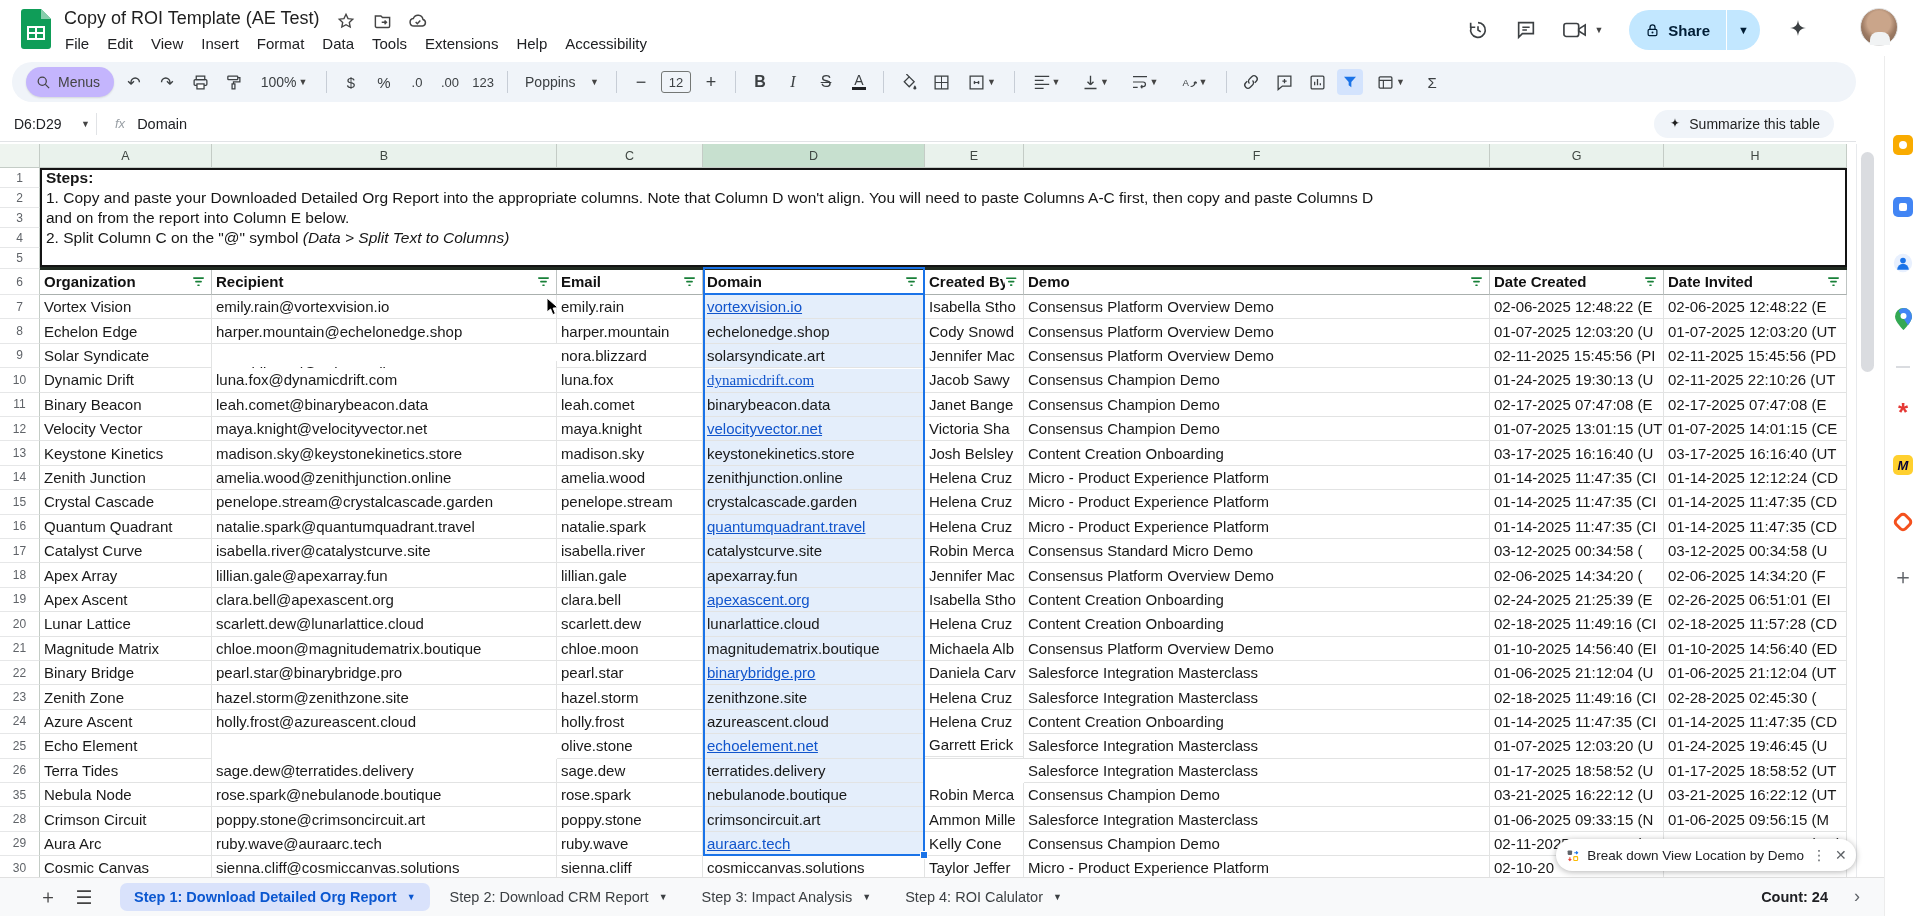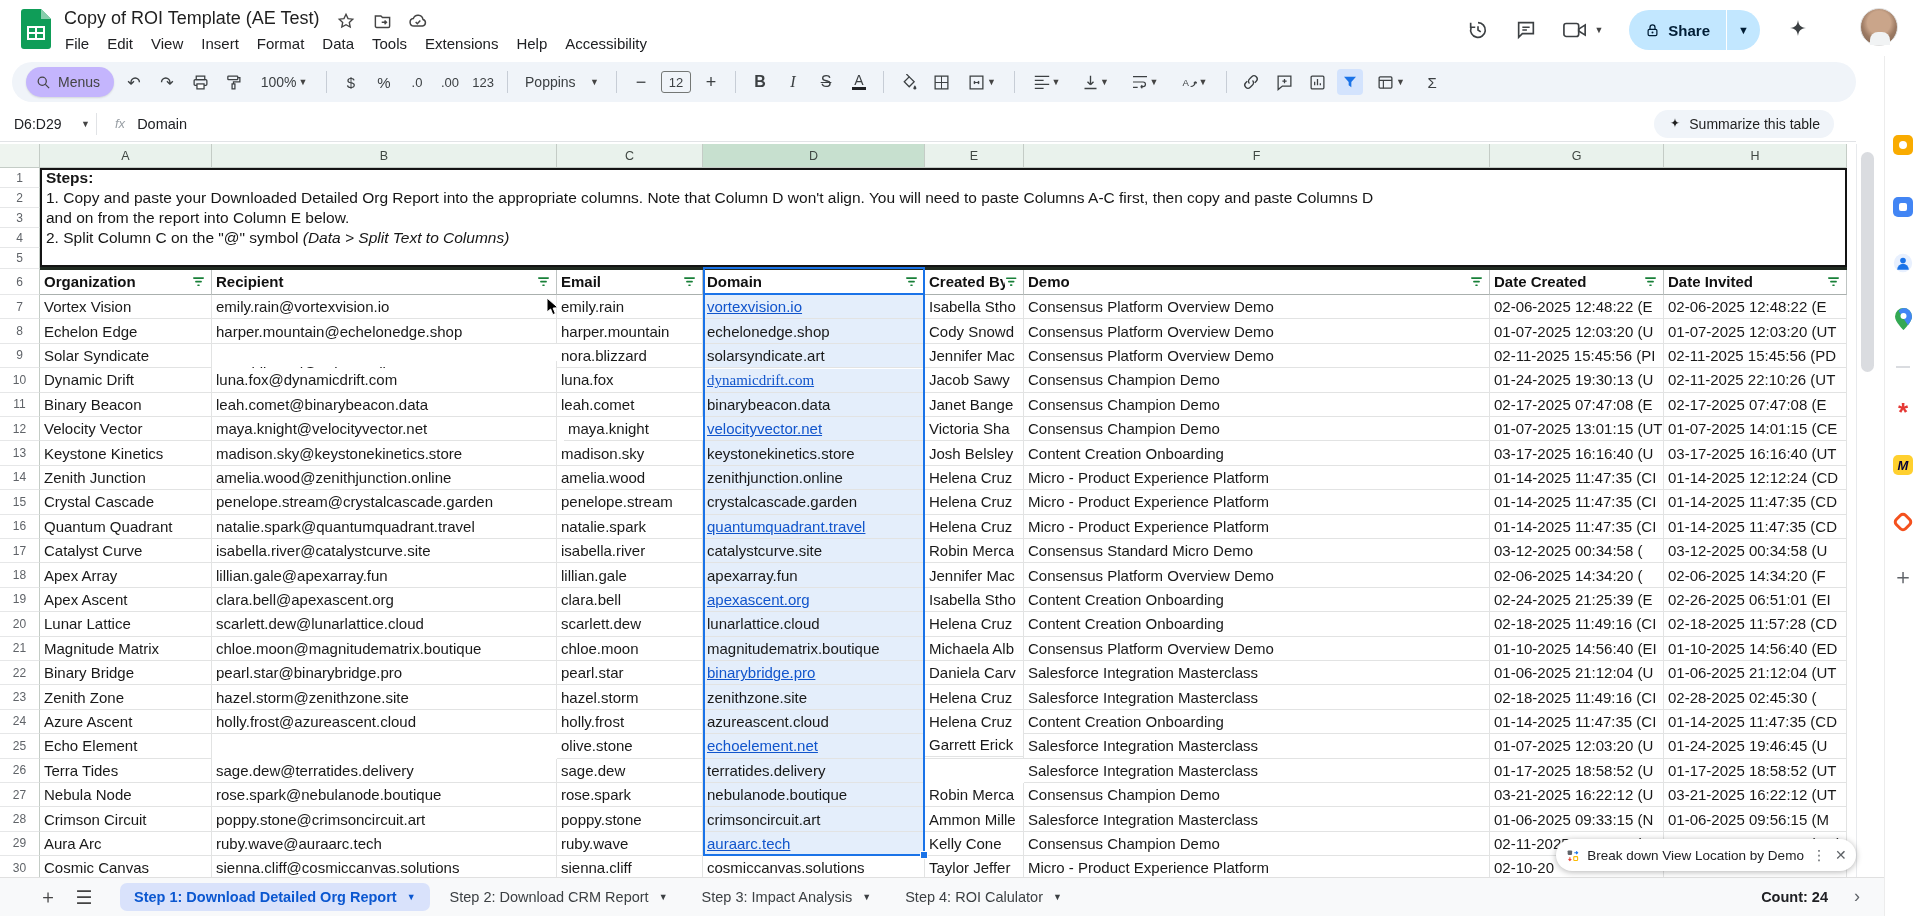--- a/index.html
+++ b/index.html
@@ -352,21 +352,21 @@
       <div class="rown" style="top: 395px; height: 24.4px;">17</div>
       <div class="rown" style="top: 419.4px; height: 24.4px;">18</div>
       <div class="rown" style="top: 443.8px; height: 24.4px;">19</div>
       <div class="rown" style="top: 468.2px; height: 24.4px;">20</div>
       <div class="rown" style="top: 492.6px; height: 24.4px;">21</div>
       <div class="rown" style="top: 517px; height: 24.4px;">22</div>
       <div class="rown" style="top: 541.4px; height: 24.4px;">23</div>
       <div class="rown" style="top: 565.8px; height: 24.4px;">24</div>
       <div class="rown" style="top: 590.2px; height: 24.4px;">25</div>
       <div class="rown" style="top: 614.6px; height: 24.4px;">26</div>
-      <div class="rown" style="top: 639px; height: 24.4px;">27</div>
+      <div class="rown" style="top: 639px; height: 24.4px;">35</div>
       <div class="rown" style="top: 663.4px; height: 24.4px;">28</div>
       <div class="rown" style="top: 687.8px; height: 24.4px;">29</div>
       <div class="rown" style="top: 712.2px; height: 24.4px;">30</div>
       <div style="left: 40px; top: 24px; width: 1807px; height: 99px; position: absolute; border: 2px solid rgb(20, 20, 20); background: rgb(255, 255, 255);"></div>
       <div class="step-line" style="top: 24px; line-height: 20px; font-weight: 700;">Steps:</div>
       <div class="step-line" style="top: 44px; line-height: 20px;">1. Copy and paste your Downloaded Detailed Org Report into the appropriate columns. Note that Column D won't align. You will need to paste Columns A-C first, then copy and paste Columns D</div>
       <div class="step-line" style="top: 64px; line-height: 20px;">and on from the report into Column E below.</div>
       <div class="step-line" style="top: 84px; line-height: 20px;">2. Split Column C on the "@" symbol <i>(Data &gt; Split Text to Columns)</i></div>
       <div style="left: 40px; top: 123px; width: 1807px; height: 3px; position: absolute; background: rgb(33, 43, 34); z-index: 3;"></div>
       <div id="hscroll-arrows">‹›</div>
@@ -469,21 +469,21 @@
       <div class="cell" style="left: 40px; top: 248.6px; width: 172px; height: 24.4px;">Binary Beacon</div>
       <div class="cell" style="left: 212px; top: 248.6px; width: 345px; height: 24.4px;">leah.comet@binarybeacon.data</div>
       <div class="cell" style="left: 557px; top: 248.6px; width: 146px; height: 24.4px;">leah.comet</div>
       <div class="cell sel" style="left: 703px; top: 248.6px; width: 222px; height: 24.4px;">binarybeacon.data</div>
       <div class="cell" style="left: 925px; top: 248.6px; width: 99px; height: 24.4px;">Janet Bange</div>
       <div class="cell" style="left: 1024px; top: 248.6px; width: 466px; height: 24.4px;">Consensus Champion Demo</div>
       <div class="cell" style="left: 1490px; top: 248.6px; width: 174px; height: 24.4px;">02-17-2025 07:47:08 (E</div>
       <div class="cell" style="left: 1664px; top: 248.6px; width: 183px; height: 24.4px;">02-17-2025 07:47:08 (E</div>
       <div class="cell" style="left: 40px; top: 273px; width: 172px; height: 24.4px;">Velocity Vector</div>
       <div class="cell" style="left: 212px; top: 273px; width: 345px; height: 24.4px;">maya.knight@velocityvector.net</div>
-      <div class="cell" style="left: 557px; top: 273px; width: 146px; height: 24.4px; margin-left: 7px;">maya.knight</div>
+      <div class="cell" style="left: 557px; top: 273px; width: 146px; height: 24.4px;">maya.knight</div>
       <div class="cell sel link" style="left: 703px; top: 273px; width: 222px; height: 24.4px;">velocityvector.net</div>
       <div class="cell" style="left: 925px; top: 273px; width: 99px; height: 24.4px;">Victoria Sha</div>
       <div class="cell" style="left: 1024px; top: 273px; width: 466px; height: 24.4px;">Consensus Champion Demo</div>
       <div class="cell" style="left: 1490px; top: 273px; width: 174px; height: 24.4px;">01-07-2025 13:01:15 (UT</div>
       <div class="cell" style="left: 1664px; top: 273px; width: 183px; height: 24.4px;">01-07-2025 14:01:15 (CE</div>
       <div class="cell" style="left: 40px; top: 297.4px; width: 172px; height: 24.4px;">Keystone Kinetics</div>
       <div class="cell" style="left: 212px; top: 297.4px; width: 345px; height: 24.4px;">madison.sky@keystonekinetics.store</div>
       <div class="cell" style="left: 557px; top: 297.4px; width: 146px; height: 24.4px;">madison.sky</div>
       <div class="cell sel" style="left: 703px; top: 297.4px; width: 222px; height: 24.4px;">keystonekinetics.store</div>
       <div class="cell" style="left: 925px; top: 297.4px; width: 99px; height: 24.4px;">Josh Belsley</div>

